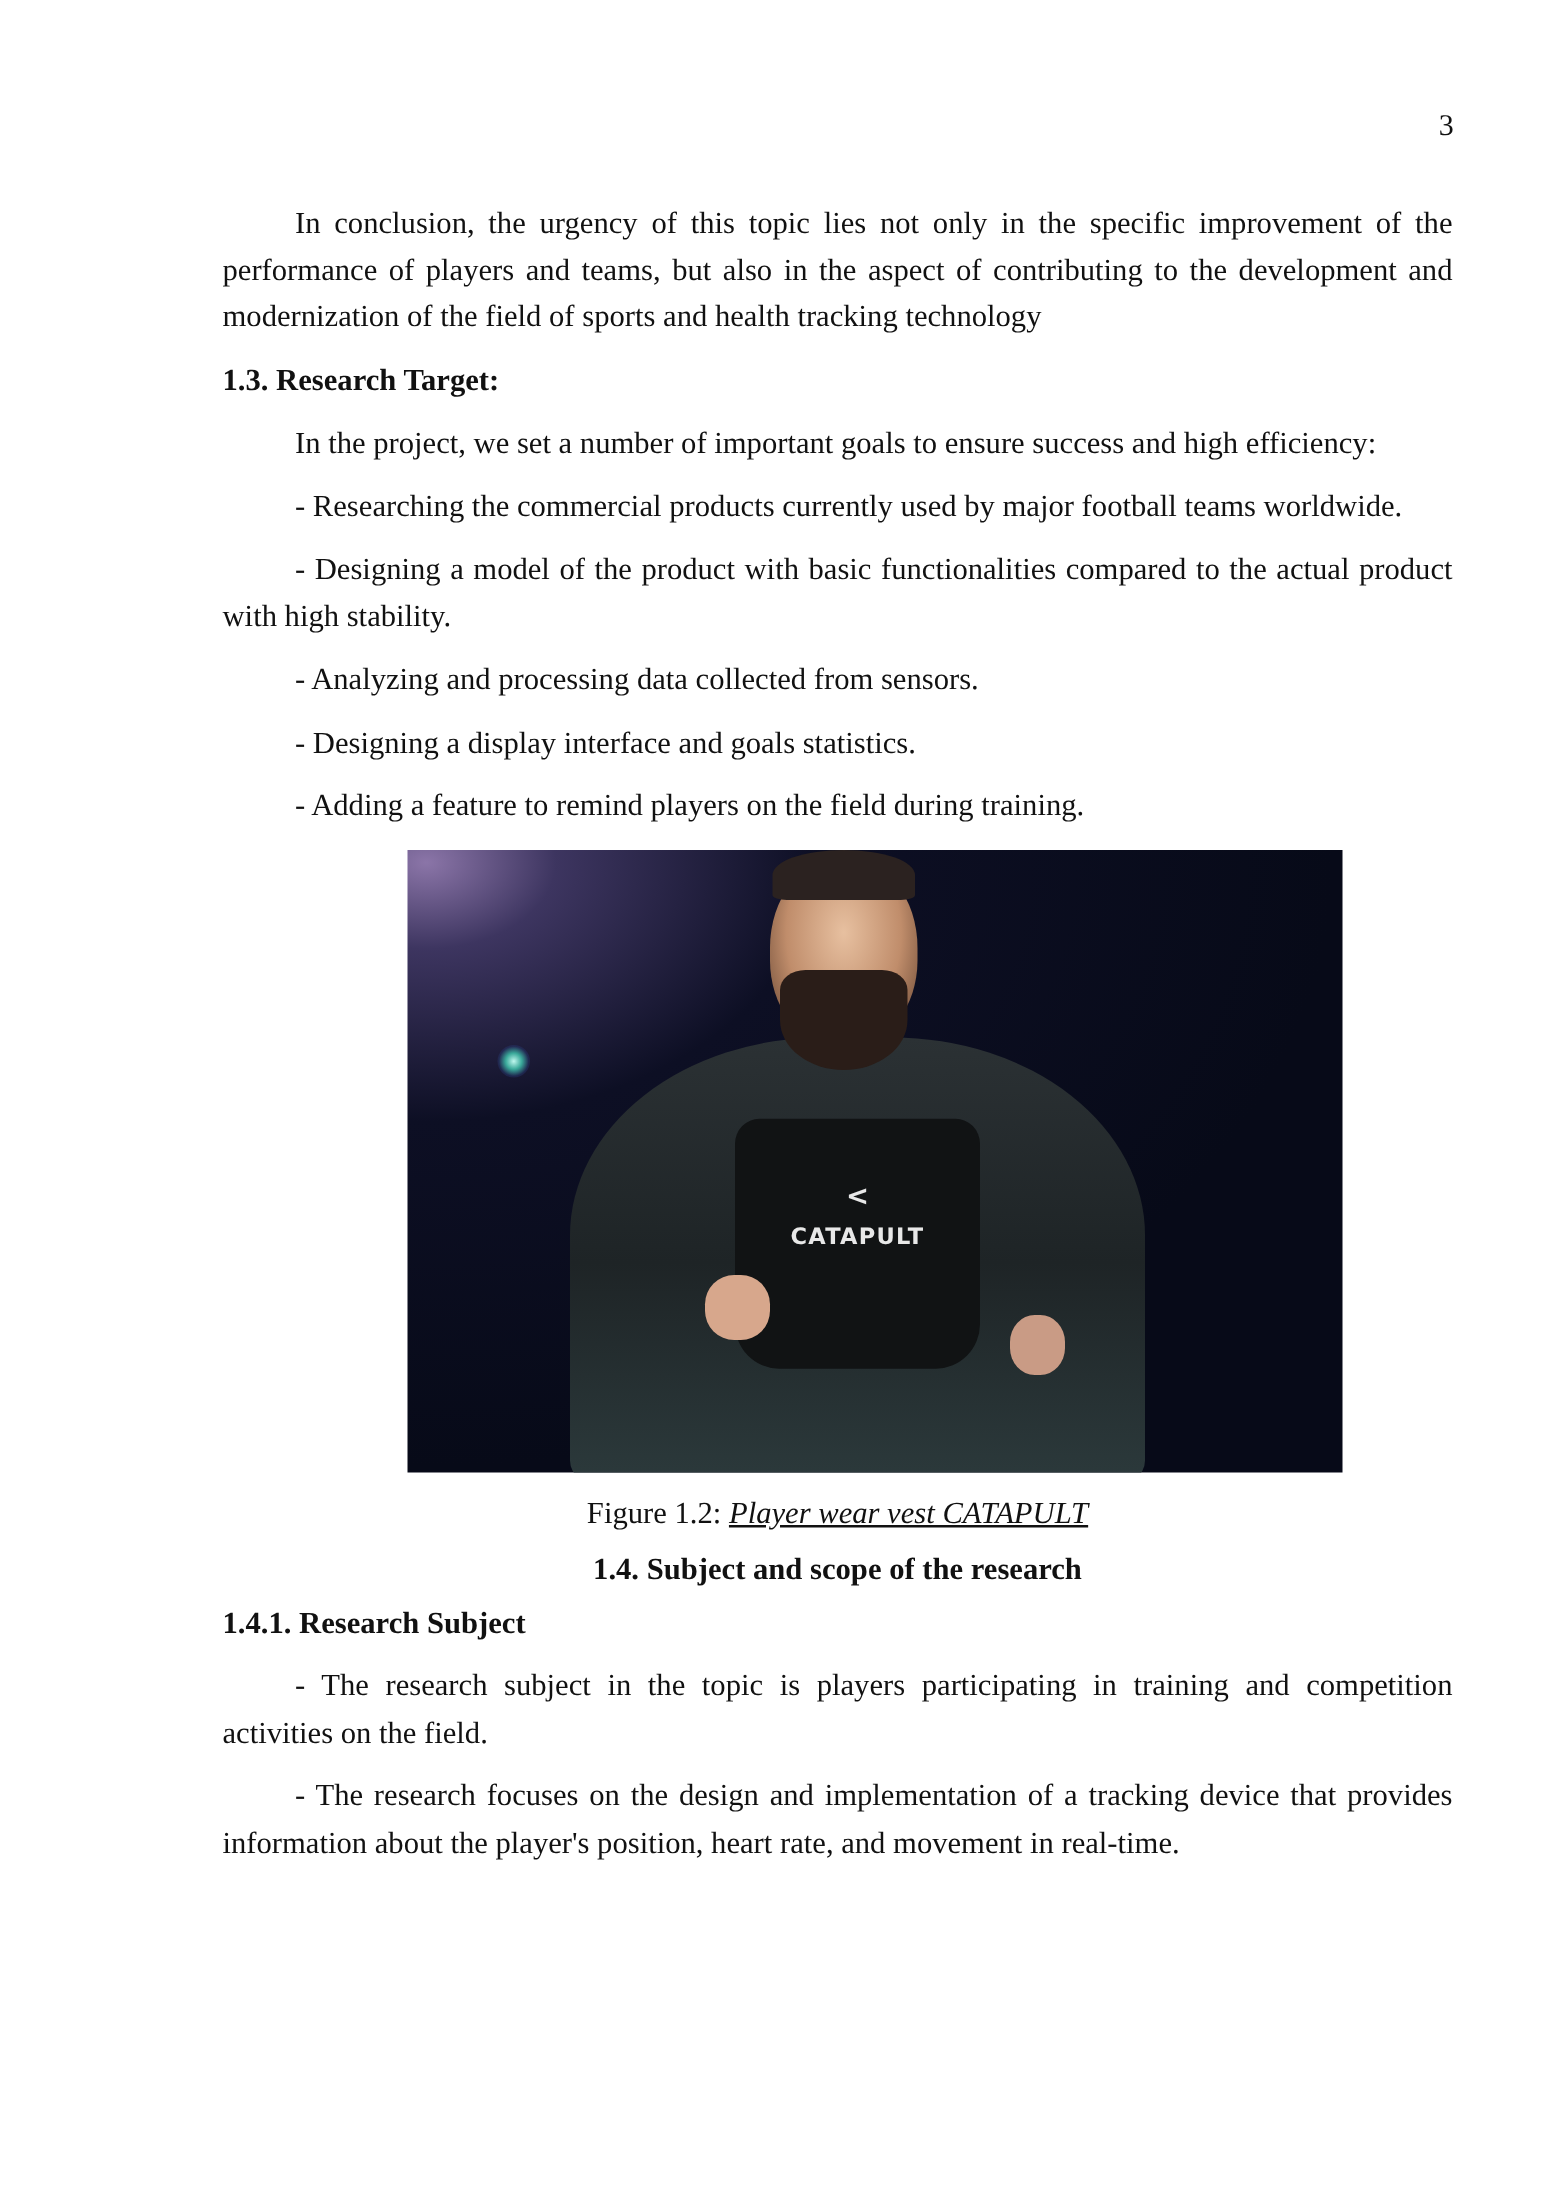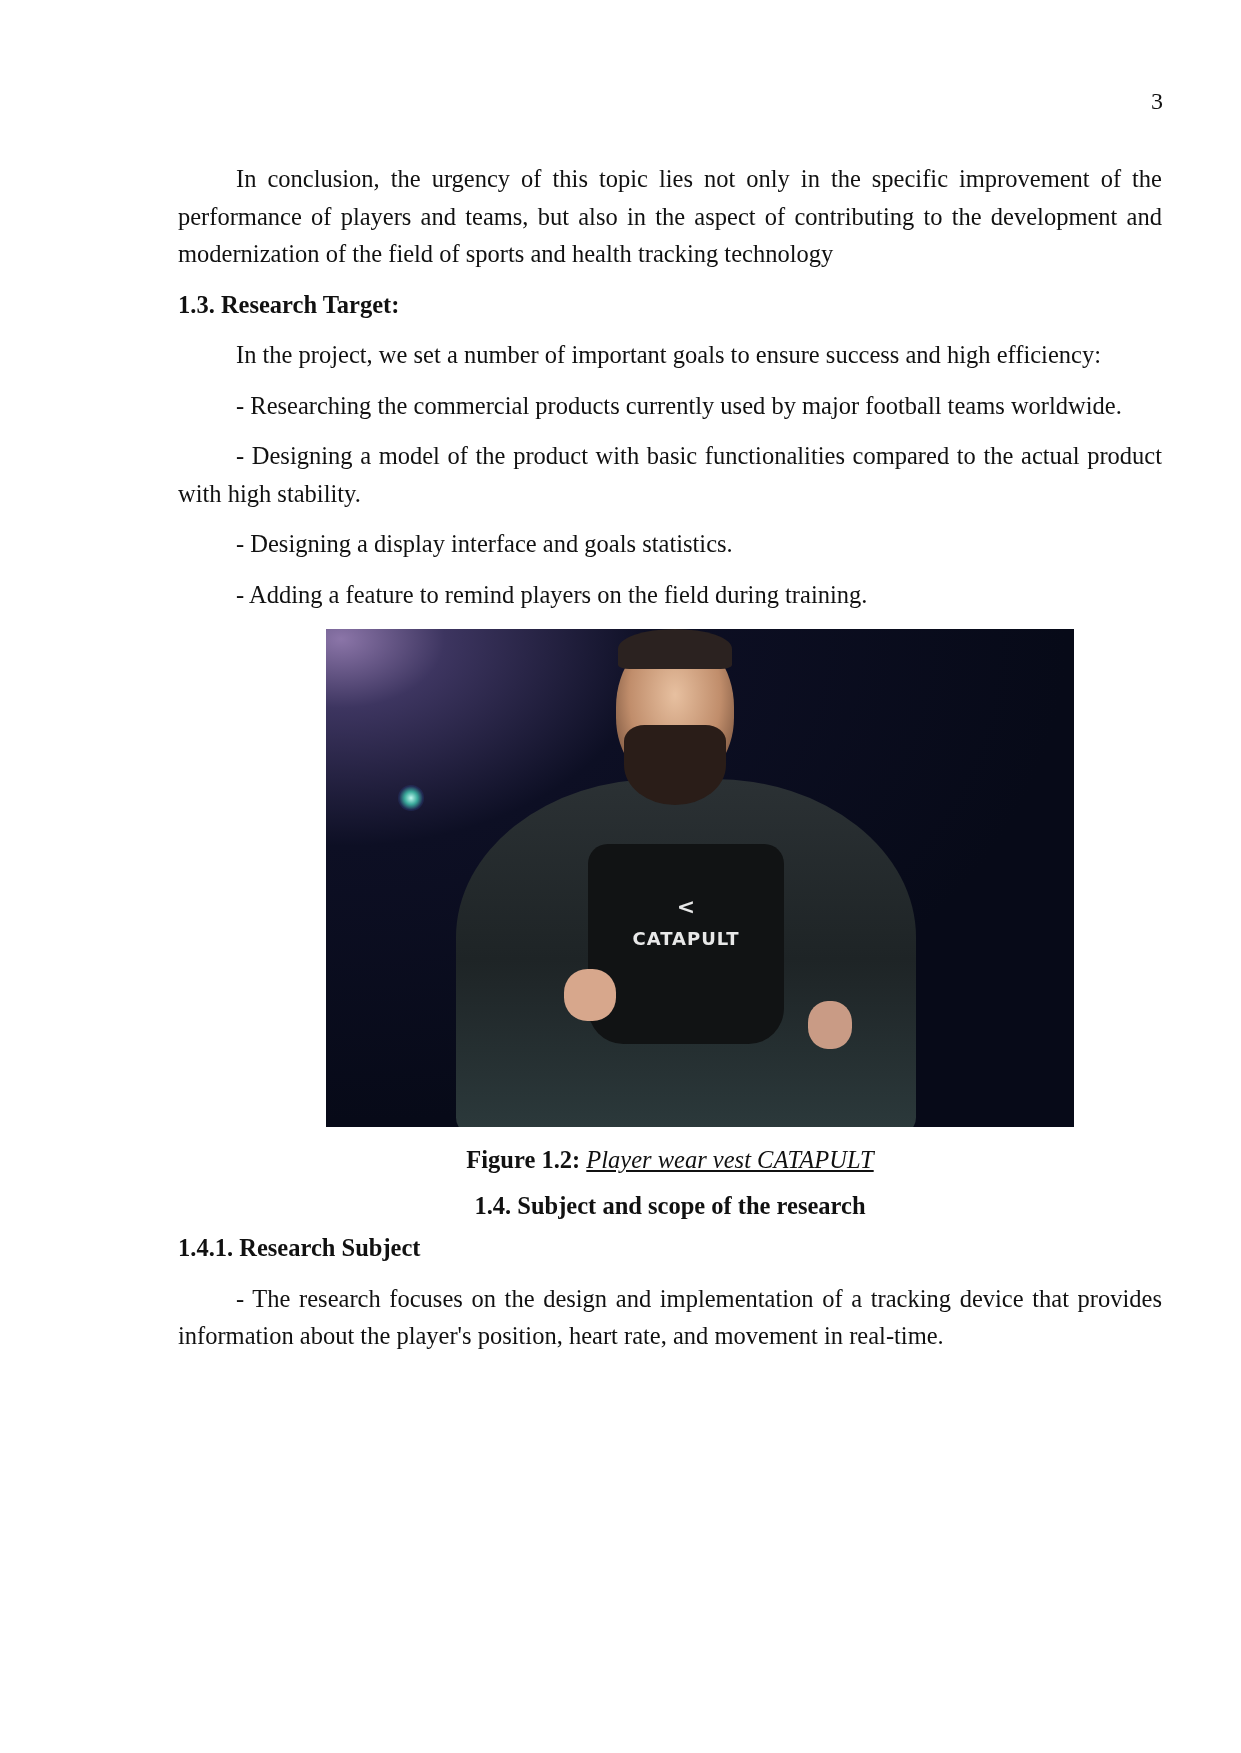--- a/index.html
+++ b/index.html
@@ -25,35 +25,36 @@
   .jacket { position:absolute; left:130px; top:150px; width:460px; height:360px; border-radius:44% 44% 6% 6%;
             background:linear-gradient(180deg,#2b3134 0%, #1e2426 50%, #2c3a3c 100%); }
   .vest { position:absolute; left:262px; top:215px; width:196px; height:200px; border-radius:10% 10% 18% 18%; background:#111314; }
   .vest-logo { position:absolute; left:0; width:100%; top:76px; text-align:center; color:#e8e8e8;
                font-family:"DejaVu Sans", sans-serif; font-weight:bold; font-size:18px; letter-spacing:1px; }
   .vest-mark { position:absolute; left:0; width:100%; top:44px; text-align:center; color:#e8e8e8;
                font-family:"DejaVu Sans", sans-serif; font-weight:bold; font-size:22px; }
   .hand-l { position:absolute; left:238px; top:340px; width:52px; height:52px; border-radius:45%; background:#d7a78c; }
   .hand-r { position:absolute; left:482px; top:372px; width:44px; height:48px; border-radius:45%; background:#c99b85; }
   .caption { text-align:center; margin:14px 0 8px 0; }
-  .caption b { font-weight:bold; }
+  .caption b { font-weight:normal; }
   .caption i { font-style:italic;text-decoration:underline; }
 </style>
 </head>
 <body>
 
 <div class="page-num">3</div>
 
 <div class="content">
   <p class="indent">In conclusion, the urgency of this topic lies not only in the specific improvement of the performance of players and teams, but also in the aspect of contributing to the development and modernization of the field of sports and health tracking technology</p>
 
   <h3>1.3. Research Target:</h3>
   <p class="indent">In the project, we set a number of important goals to ensure success and high efficiency:</p>
   <p class="bullet">- Researching the commercial products currently used by major football teams worldwide.</p>
   <p class="bullet">- Designing a model of the product with basic functionalities compared to the actual product with high stability.</p>
+  <p class="bullet">- Analyzing and processing data collected from sensors.</p>
   <p class="bullet">- Designing a display interface and goals statistics.</p>
   <p class="bullet" style="margin-bottom:16px">- Adding a feature to remind players on the field during training.</p>
 
   <div class="figure">
     <div class="photo" title="Football player wearing a black CATAPULT tracking vest over a dark jacket">
       <div class="flare"></div>
       <div class="jacket"></div>
       <div class="head"></div>
       <div class="hair"></div>
       <div class="beard"></div>
@@ -65,14 +66,15 @@
       <div class="hand-r"></div>
     </div>
     <div class="caption">
       <b>Figure 1.2:</b>
       <i>Player wear vest CATAPULT</i>
     </div>
   </div>
 
   <h3 class="h-tight">1.4. Subject and scope of the research</h3>
   <h3>1.4.1. Research Subject</h3>
+  <p class="bullet">- The research subject in the topic is players participating in training and competition activities on the field.</p>
   <p class="bullet">- The research focuses on the design and implementation of a tracking device that provides information about the player's position, heart rate, and movement in real-time.</p>
 </div>
 
 </body></html>

